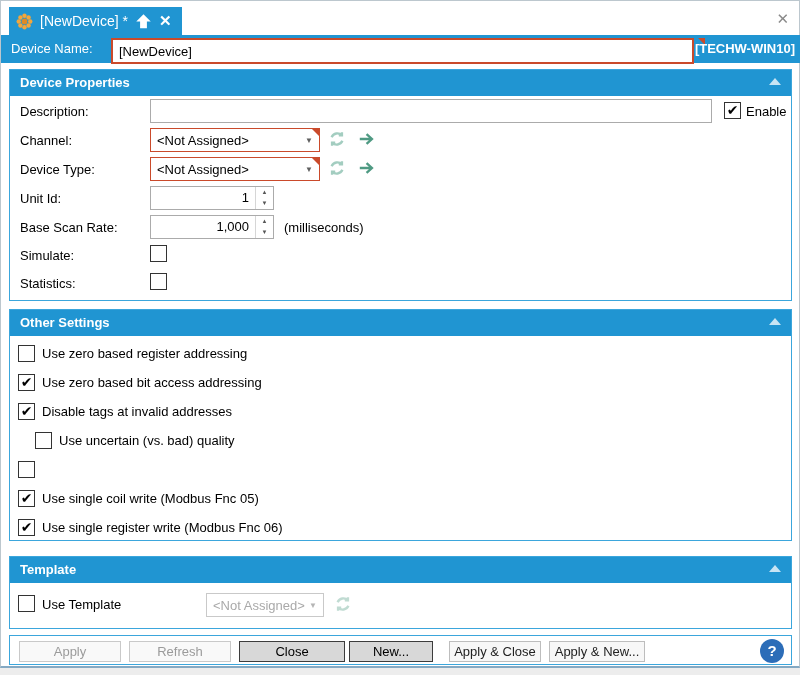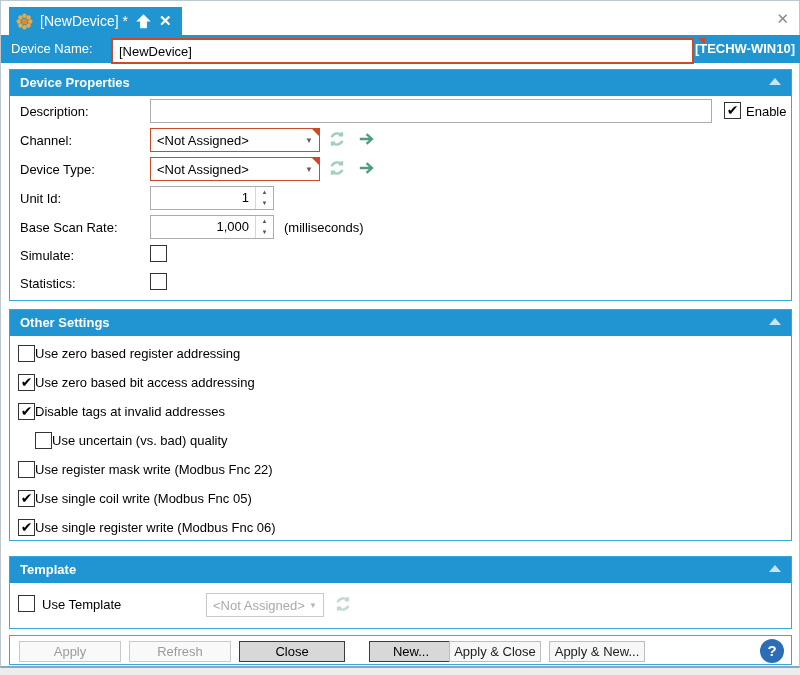--- a/index.html
+++ b/index.html
@@ -56,21 +56,21 @@
   .cb { position:absolute; width:17px; height:17px; background:#fff; border:1px solid #333;
         font-size:14px; line-height:15px; text-align:center; color:#000; cursor:pointer; }
   .cb.inline { position:static; display:inline-block; flex:none; }
 
   .suffix { position:absolute; font-size:13px; color:#000; }
 
   
   .iconbtn { position:absolute; width:20px; height:20px; cursor:pointer; }
 
   
-  .opt-row { position:absolute; left:8px; height:18px; display:flex; align-items:center; }
+  .opt-row { position:absolute; left:8px; height:18px; display:flex; align-items:center; gap:7px; }
   .opt-row .olbl { font-size:13px; color:#000; }
 
   
   .footer { position:absolute; left:8px; top:634px; width:783px; height:30px; border:1px solid #3ba6dc; background:#fff; }
   .fbtn { position:absolute; top:5px; height:21px; font-size:13px; font-family:"Liberation Sans",sans-serif;
           background:#f7f7f7; border:1px solid #bdbdbd; color:#222; text-align:center; cursor:pointer; }
   .fbtn.disabled { color:#9b9b9b; border-color:#c9c9c9; background:#f9f9f9; cursor:default; }
   .fbtn.primary { background:#d8d8d8; border:1px solid #3c3c3c; color:#000; }
   .helpbtn { position:absolute; right:7px; top:3px; width:24px; height:24px; border-radius:50%;
              background:#2c6db8; color:#fff; font-size:15px; font-weight:bold; text-align:center; line-height:24px; cursor:pointer; }
@@ -206,21 +206,20 @@
           <div class="opt-row" style="top: 92px;">
             <span class="cb inline checked">✔</span>
             <span class="olbl">Disable tags at invalid addresses</span>
           </div>
           <div class="opt-row" style="top: 121px; margin-left: 17px;">
             <span class="cb inline"></span>
             <span class="olbl">Use uncertain (vs. bad) quality</span>
           </div>
           <div class="opt-row" style="top: 150px;">
             <span class="cb inline"></span>
-            <span class="olbl">Use register mask write (Modbus Fnc 22)</span>
           </div>
           <div class="opt-row" style="top: 179px;">
             <span class="cb inline checked">✔</span>
             <span class="olbl">Use single coil write (Modbus Fnc 05)</span>
           </div>
           <div class="opt-row" style="top: 208px;">
             <span class="cb inline checked">✔</span>
             <span class="olbl">Use single register write (Modbus Fnc 06)</span>
           </div>
         </div>
@@ -244,20 +243,20 @@
           <path d="M15.5 2.5 V6 H12"></path>
             <path d="M4.5 17.5 V14 H8"></path>
         </svg>
       </span>
     </div>
 
     <div class="footer">
       <button class="fbtn disabled" style="left:9px;  width:102px;">Apply</button>
       <button class="fbtn disabled" style="left:119px; width:102px;">Refresh</button>
       <button class="fbtn primary" style="left:229px; width:106px;">Close</button>
-      <button class="fbtn primary" style="left:339px; width:84px;margin-left:20px;">New...</button>
+      <button class="fbtn primary" style="left:339px; width:84px;">New...</button>
       <button class="fbtn" style="left:439px; width:92px;">Apply &amp; Close</button>
       <button class="fbtn" style="left:539px; width:96px;">Apply &amp; New...</button>
       <span class="helpbtn">?</span>
     </div>
 
   </div>
 </div>
 
 </body></html>

